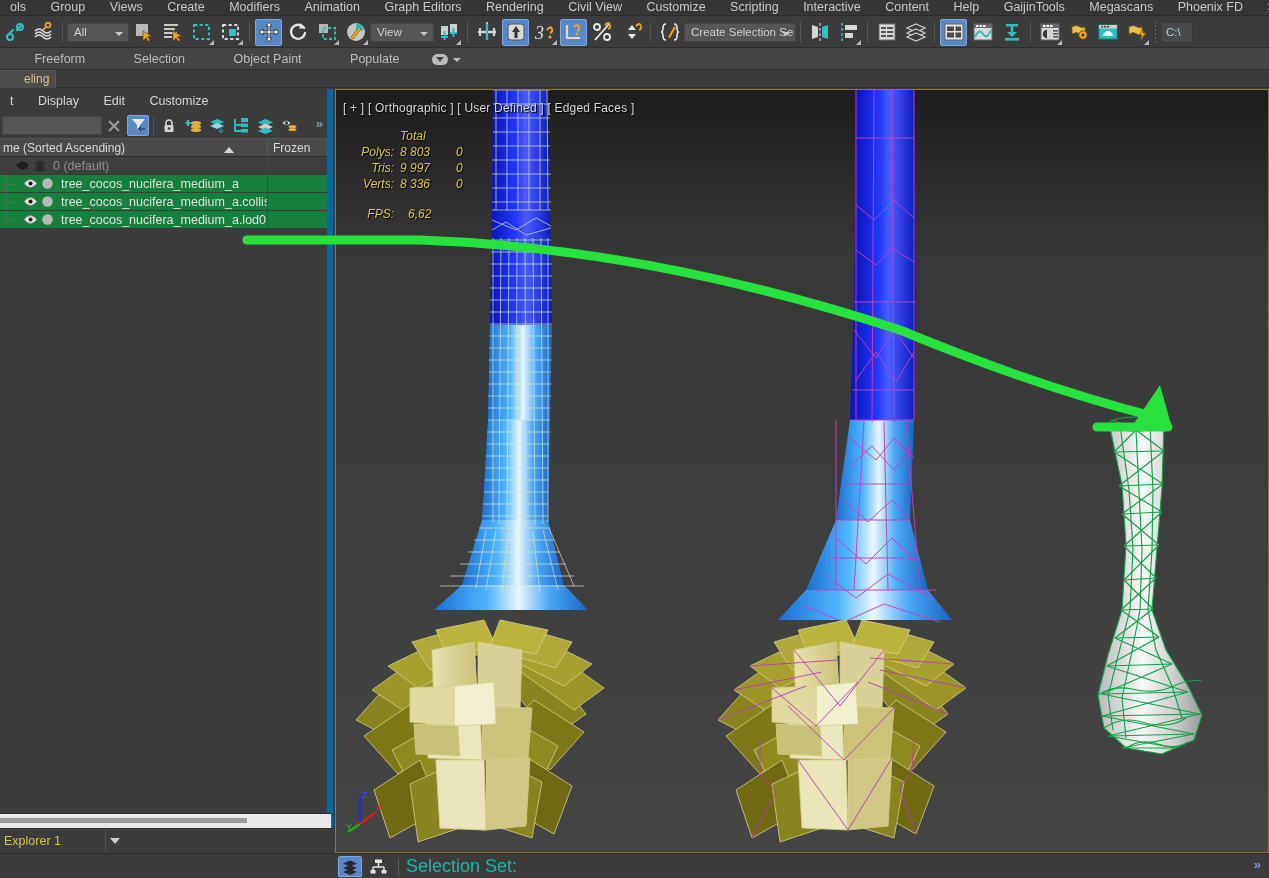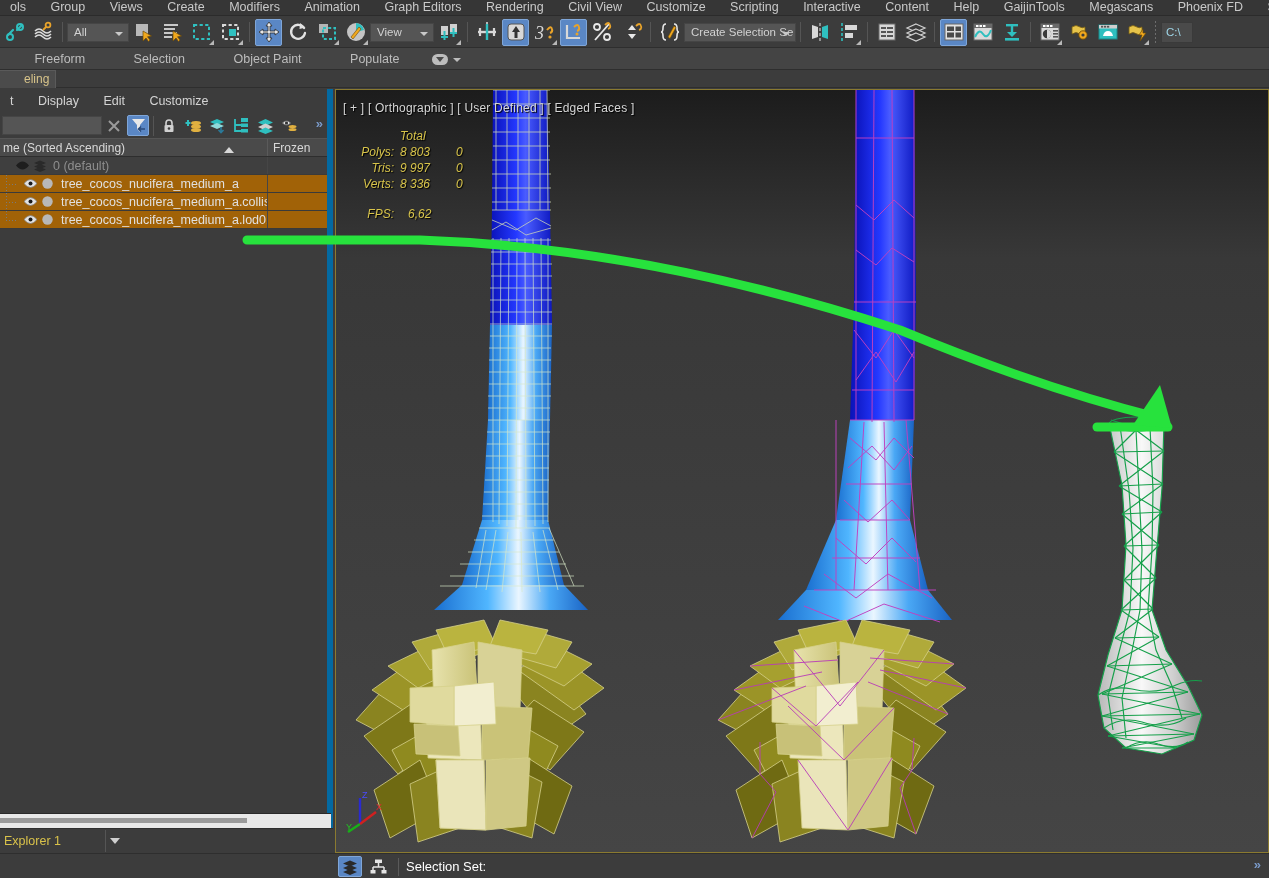--- a/index.html
+++ b/index.html
@@ -165,21 +165,21 @@
     position: absolute; right: 6px; top: 6px;
     border-left: 5px solid transparent; border-right: 5px solid transparent;
     border-bottom: 6px solid #d8d8d8;
   }
   .colfrozen {
     width: 60px; flex: 0 0 auto; color: #d8d8d8; font-size: 12px;
     padding-left: 5px; border-left: 1px solid #5a5a5a; height: 100%;
     line-height: 18px;
     margin-left: 27px;
   }
-  .exp-rows { background: #a16207; }
+  .exp-rows { background: #15803d; }
   .exp-row {
     height: 18px; display: flex; align-items: center; position: relative;
     border-bottom: 1px solid #3a3a3a;
   }
   .exp-row.r-alt { background: #424242; }
   .exp-row.r-dim { background: #3f3f3f; }
   .exp-row .gutter { width: 14px; flex: 0 0 auto; }
   .exp-row .eye { width: 17px; flex: 0 0 auto; display:flex; align-items:center; justify-content:center;}
   .exp-row .tyicon { width: 17px; flex: 0 0 auto; display:flex; align-items:center; justify-content:center;}
   .exp-row .nm {
@@ -227,21 +227,21 @@
 
   
   .bottombar {
     position: absolute; left: 0; top: 853px; width: 1269px; height: 25px;
     background: #3c3c3c; border-top: 1px solid #2e2e2e;
   }
   .bb-seg {
     position: absolute; top: 2px; height: 21px; display: flex; align-items: center;
   }
   .selset-label {
-    color: #ffffff; font-size: 13px;
+    color: #14b8a6; font-size: 18px;
   }
   .bb-more { color: #7a9ac9; font-size: 13px; font-weight: bold; }
 
   
   .viewport {
     position: absolute; left: 335px; top: 89px; width: 934px; height: 764px;
     background: #414141;
     border: 1px solid #8a7a30;
     overflow: hidden;
   }

